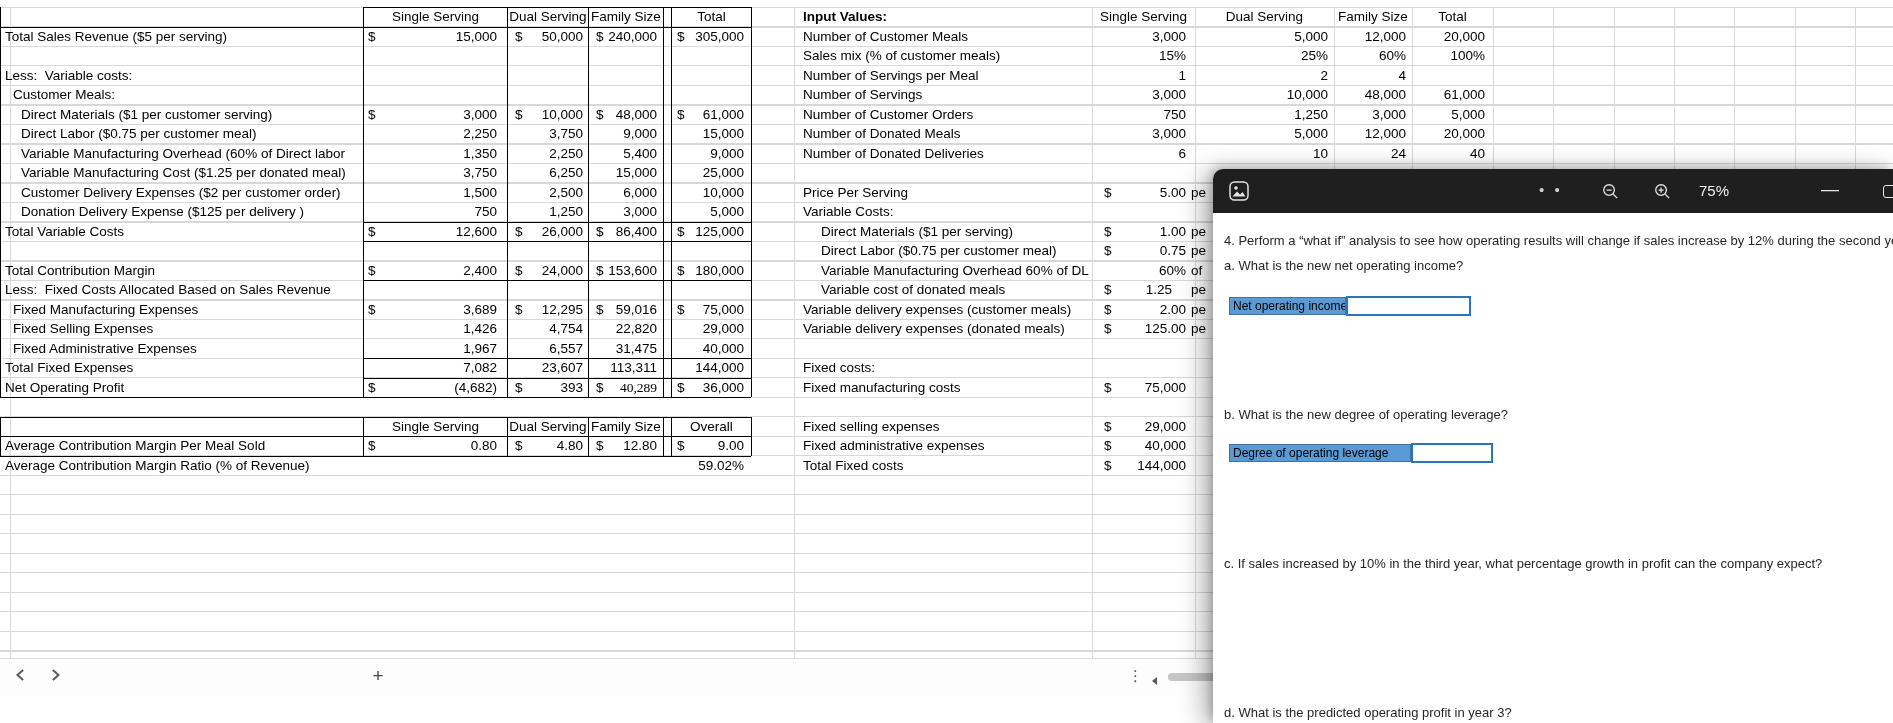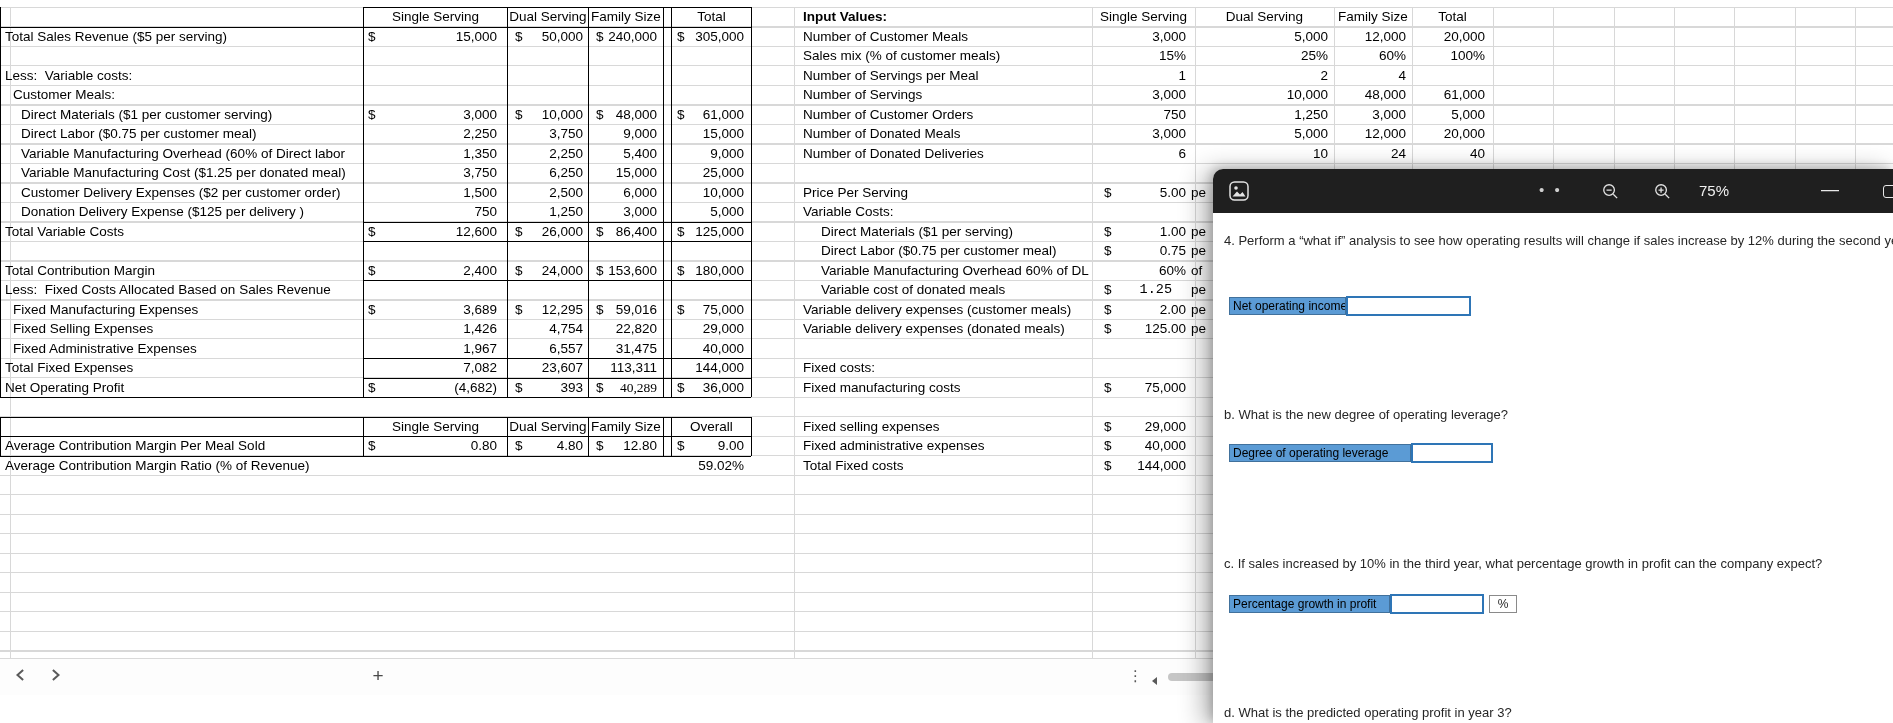--- a/index.html
+++ b/index.html
@@ -229,21 +229,21 @@
         <div class="cell al" style="left: 596px; top: 260.5px; width: 16px;">$</div>
         <div class="cell ar" style="left: 606px; top: 260.5px; width: 51px;">153,600</div>
         <div class="cell al" style="left: 677px; top: 260.5px; width: 16px;">$</div>
         <div class="cell ar" style="left: 682px; top: 260.5px; width: 62px;">180,000</div>
         <div class="cell al" style="left: 803px; top: 260.5px; width: 288px; padding-left: 18px;">Variable Manufacturing Overhead 60% of DL</div>
         <div class="cell ar" style="left: 1086px; top: 260.5px; width: 100px;">60%</div>
         <div class="cell al" style="left: 1191px; top: 260.5px; width: 70px;">of</div>
         <div class="cell al" style="left: 5px; top: 280px; width: 356px;">Less:  Fixed Costs Allocated Based on Sales Revenue</div>
         <div class="cell al" style="left: 803px; top: 280px; width: 288px; padding-left: 18px;">Variable cost of donated meals</div>
         <div class="cell al" style="left: 1104px; top: 280px; width: 16px;">$</div>
-        <div class="cell ar" style="left: 1072px; top: 280px; width: 100px; font-family: Liberation Mono, monospace;">1.25</div>
+        <div class="cell ar" style="left: 1072px; top: 280px; width: 100px;">1.25</div>
         <div class="cell al" style="left: 1191px; top: 280px; width: 70px;">pe</div>
         <div class="cell al" style="left: 5px; top: 299.5px; width: 356px; padding-left: 8px;">Fixed Manufacturing Expenses</div>
         <div class="cell al" style="left: 368px; top: 299.5px; width: 16px;">$</div>
         <div class="cell ar" style="left: 386px; top: 299.5px; width: 111px;">3,689</div>
         <div class="cell al" style="left: 515px; top: 299.5px; width: 16px;">$</div>
         <div class="cell ar" style="left: 516px; top: 299.5px; width: 67px;">12,295</div>
         <div class="cell al" style="left: 596px; top: 299.5px; width: 16px;">$</div>
         <div class="cell ar" style="left: 606px; top: 299.5px; width: 51px;">59,016</div>
         <div class="cell al" style="left: 677px; top: 299.5px; width: 16px;">$</div>
         <div class="cell ar" style="left: 682px; top: 299.5px; width: 62px;">75,000</div>
@@ -356,28 +356,26 @@
             <line x1="5.8" y1="8.5" x2="11.2" y2="8.5" stroke="#e3e3e3" stroke-width="1.4"></line>
             <line x1="8.5" y1="5.8" x2="8.5" y2="11.2" stroke="#e3e3e3" stroke-width="1.4"></line>
           </svg>
       </span>
       <span class="opct">75%</span>
       <span class="omin">—</span>
       <span class="omax"></span>
     </div>
     <div class="obody">
       <div class="oq" style="top:19px">4. Perform a “what if” analysis to see how operating results will change if sales increase by 12% during the second ye</div>
+      <div class="oq" style="top:44px">a. What is the new net operating income?</div>
       <div class="field" style="top:84px">
         <span class="flab" style="width:117px">Net operating income</span><span class="finp" style="width:125px"></span>
       </div>
       <div class="oq" style="top:193px">b. What is the new degree of operating leverage?</div>
       <div class="field" style="top:231px">
         <span class="flab" style="width:182px">Degree of operating leverage</span><span class="finp" style="width:82px"></span>
       </div>
       <div class="oq" style="top:342px">c. If sales increased by 10% in the third year, what percentage growth in profit can the company expect?</div>
-      <div class="field" style="top:382px">
-        <span class="flab" style="width:161px">Percentage growth in profit</span><span class="finp" style="width:94px"></span><span class="fpct">%</span>
-      </div>
       <div class="oq" style="top:491px">d. What is the predicted operating profit in year 3?</div>
     </div>
   </div>
 
 </div>
 
 </body></html>

